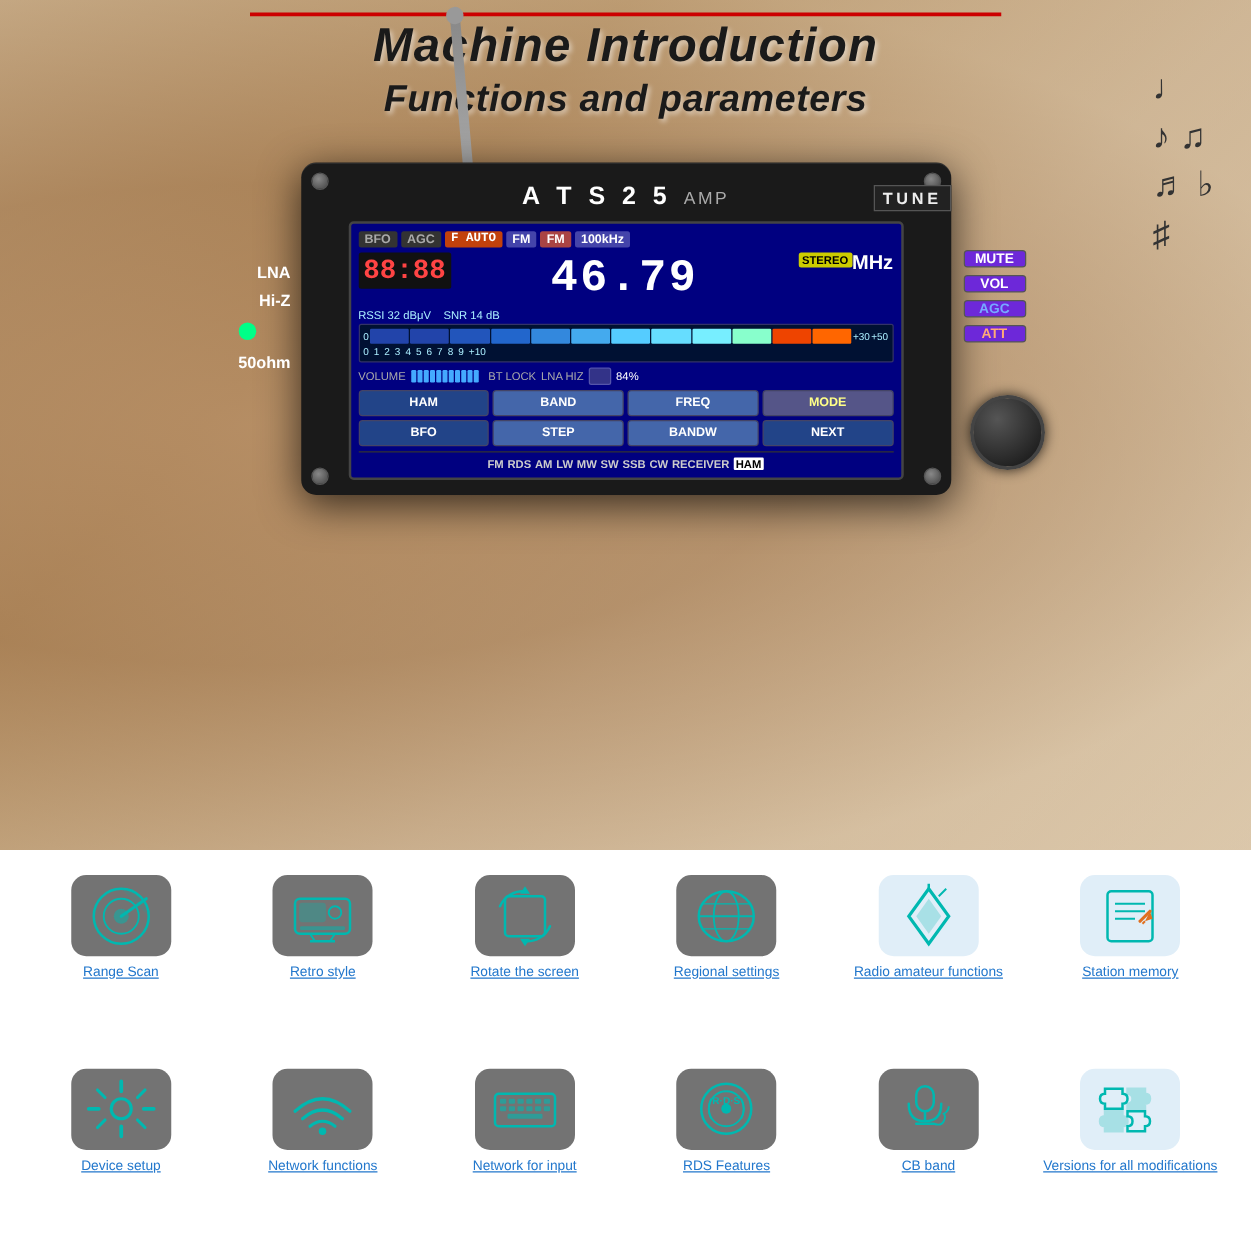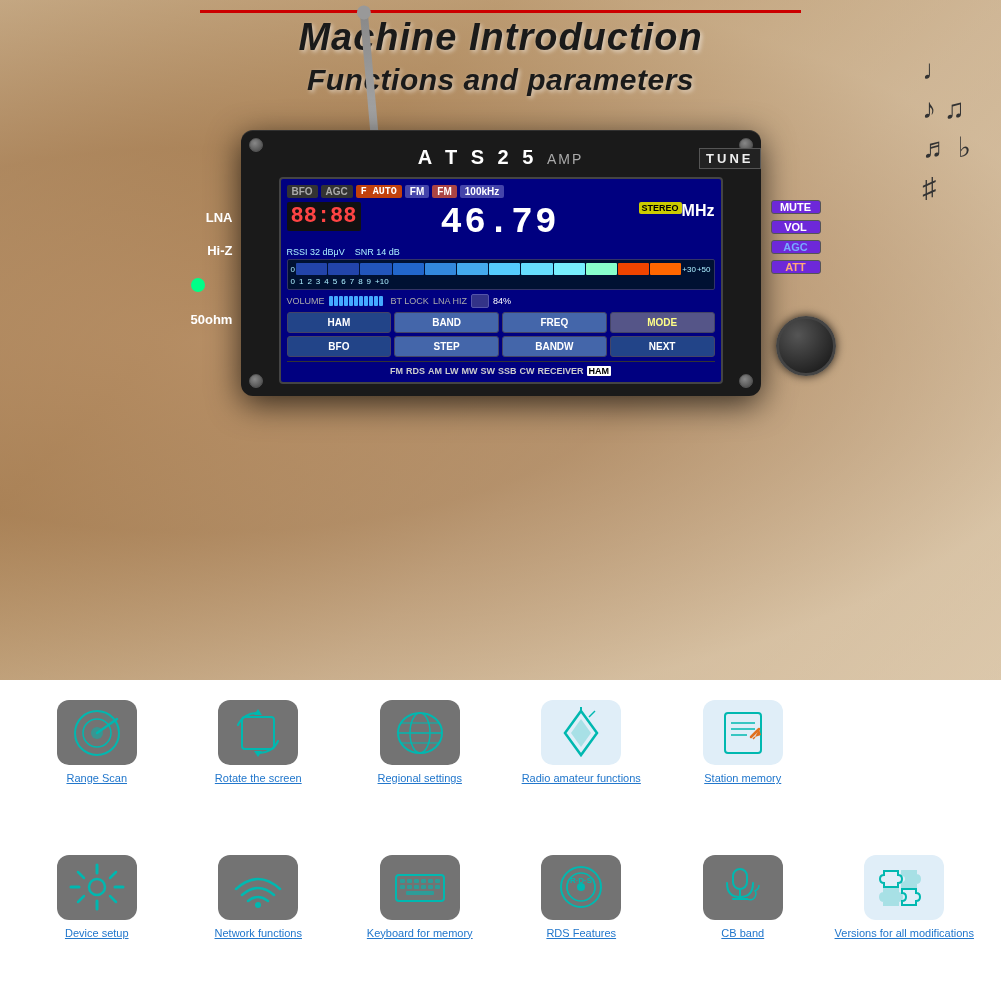--- a/index.html
+++ b/index.html
@@ -163,21 +163,21 @@
       border: 1px solid #555;
     }
 
     
     .left-labels {
       position: absolute;
       left: -50px;
       top: 80px;
       display: flex;
       flex-direction: column;
-      gap: 18px;
+      gap: 8px;
     }
     .left-label {
       color: #fff;
       font-size: 13px;
       font-weight: bold;
       text-align: right;
     }
     .left-dot {
       width: 14px;
       height: 14px;
@@ -621,20 +621,34 @@
           <circle cx="30" cy="26" r="22" fill="none" stroke="#00b8b0" stroke-width="2"></circle>
           <circle cx="30" cy="26" r="14" fill="none" stroke="#00b8b0" stroke-width="1.5"></circle>
           <circle cx="30" cy="26" r="6" fill="#00b8b0" opacity="0.5"></circle>
           <line x1="30" y1="26" x2="50" y2="12" stroke="#00b8b0" stroke-width="2.5" stroke-linecap="round"></line>
           <path d="M30 4 A22 22 0 0 1 52 26" fill="rgba(0,184,176,0.15)" stroke="none"></path>
         </svg>
       </div>
       <span class="feature-label">Range Scan</span>
     </div>
 
+    <div class="feature-item">
+      <div class="feature-icon-box icon-teal">
+        <svg width="60" height="52" viewBox="0 0 60 52">
+          <rect x="8" y="12" width="44" height="28" rx="4" fill="none" stroke="#00b8b0" stroke-width="2"></rect>
+          <rect x="12" y="16" width="20" height="14" rx="2" fill="#00b8b0" opacity="0.3" stroke="#00b8b0" stroke-width="1.5"></rect>
+          <circle cx="40" cy="23" r="5" fill="none" stroke="#00b8b0" stroke-width="1.5"></circle>
+          <rect x="12" y="34" width="36" height="3" rx="1" fill="#00b8b0" opacity="0.5"></rect>
+          <line x1="20" y1="40" x2="24" y2="46" stroke="#00b8b0" stroke-width="1.5"></line>
+          <line x1="40" y1="40" x2="36" y2="46" stroke="#00b8b0" stroke-width="1.5"></line>
+          <line x1="20" y1="46" x2="40" y2="46" stroke="#00b8b0" stroke-width="2"></line>
+        </svg>
+      </div>
+      <span class="feature-label">Retro style</span>
+    </div>
 
     <div class="feature-item">
       <div class="feature-icon-box icon-teal">
         <svg width="60" height="52" viewBox="0 0 60 52">
           <rect x="14" y="10" width="32" height="32" rx="3" fill="none" stroke="#00b8b0" stroke-width="2"></rect>
           <path d="M10 18 A20 20 0 0 1 30 6" fill="none" stroke="#00b8b0" stroke-width="2" stroke-linecap="round"></path>
           <polygon points="30,2 26,8 34,8" fill="#00b8b0"></polygon>
           <path d="M50 34 A20 20 0 0 1 30 46" fill="none" stroke="#00b8b0" stroke-width="2" stroke-linecap="round"></path>
           <polygon points="30,50 26,44 34,44" fill="#00b8b0"></polygon>
         </svg>
@@ -722,21 +736,21 @@
           <rect x="45" y="18" width="5" height="4" rx="1" fill="#00b8b0" opacity="0.6"></rect>
           <rect x="10" y="24" width="5" height="4" rx="1" fill="#00b8b0" opacity="0.6"></rect>
           <rect x="17" y="24" width="5" height="4" rx="1" fill="#00b8b0" opacity="0.6"></rect>
           <rect x="24" y="24" width="5" height="4" rx="1" fill="#00b8b0" opacity="0.6"></rect>
           <rect x="31" y="24" width="5" height="4" rx="1" fill="#00b8b0" opacity="0.6"></rect>
           <rect x="38" y="24" width="5" height="4" rx="1" fill="#00b8b0" opacity="0.6"></rect>
           <rect x="45" y="24" width="5" height="4" rx="1" fill="#00b8b0" opacity="0.6"></rect>
           <rect x="16" y="30" width="28" height="4" rx="1" fill="#00b8b0" opacity="0.6"></rect>
         </svg>
       </div>
-      <span class="feature-label">Keyboard for memory</span>
+      <span class="feature-label">Network for input</span>
     </div>
 
     <div class="feature-item">
       <div class="feature-icon-box icon-teal">
         <svg width="60" height="52" viewBox="0 0 60 52">
 
           <circle cx="30" cy="26" r="20" fill="none" stroke="#00b8b0" stroke-width="2"></circle>
           <circle cx="30" cy="26" r="14" fill="none" stroke="#00b8b0" stroke-width="1.5"></circle>
           <circle cx="30" cy="26" r="4" fill="#00b8b0"></circle>
 

